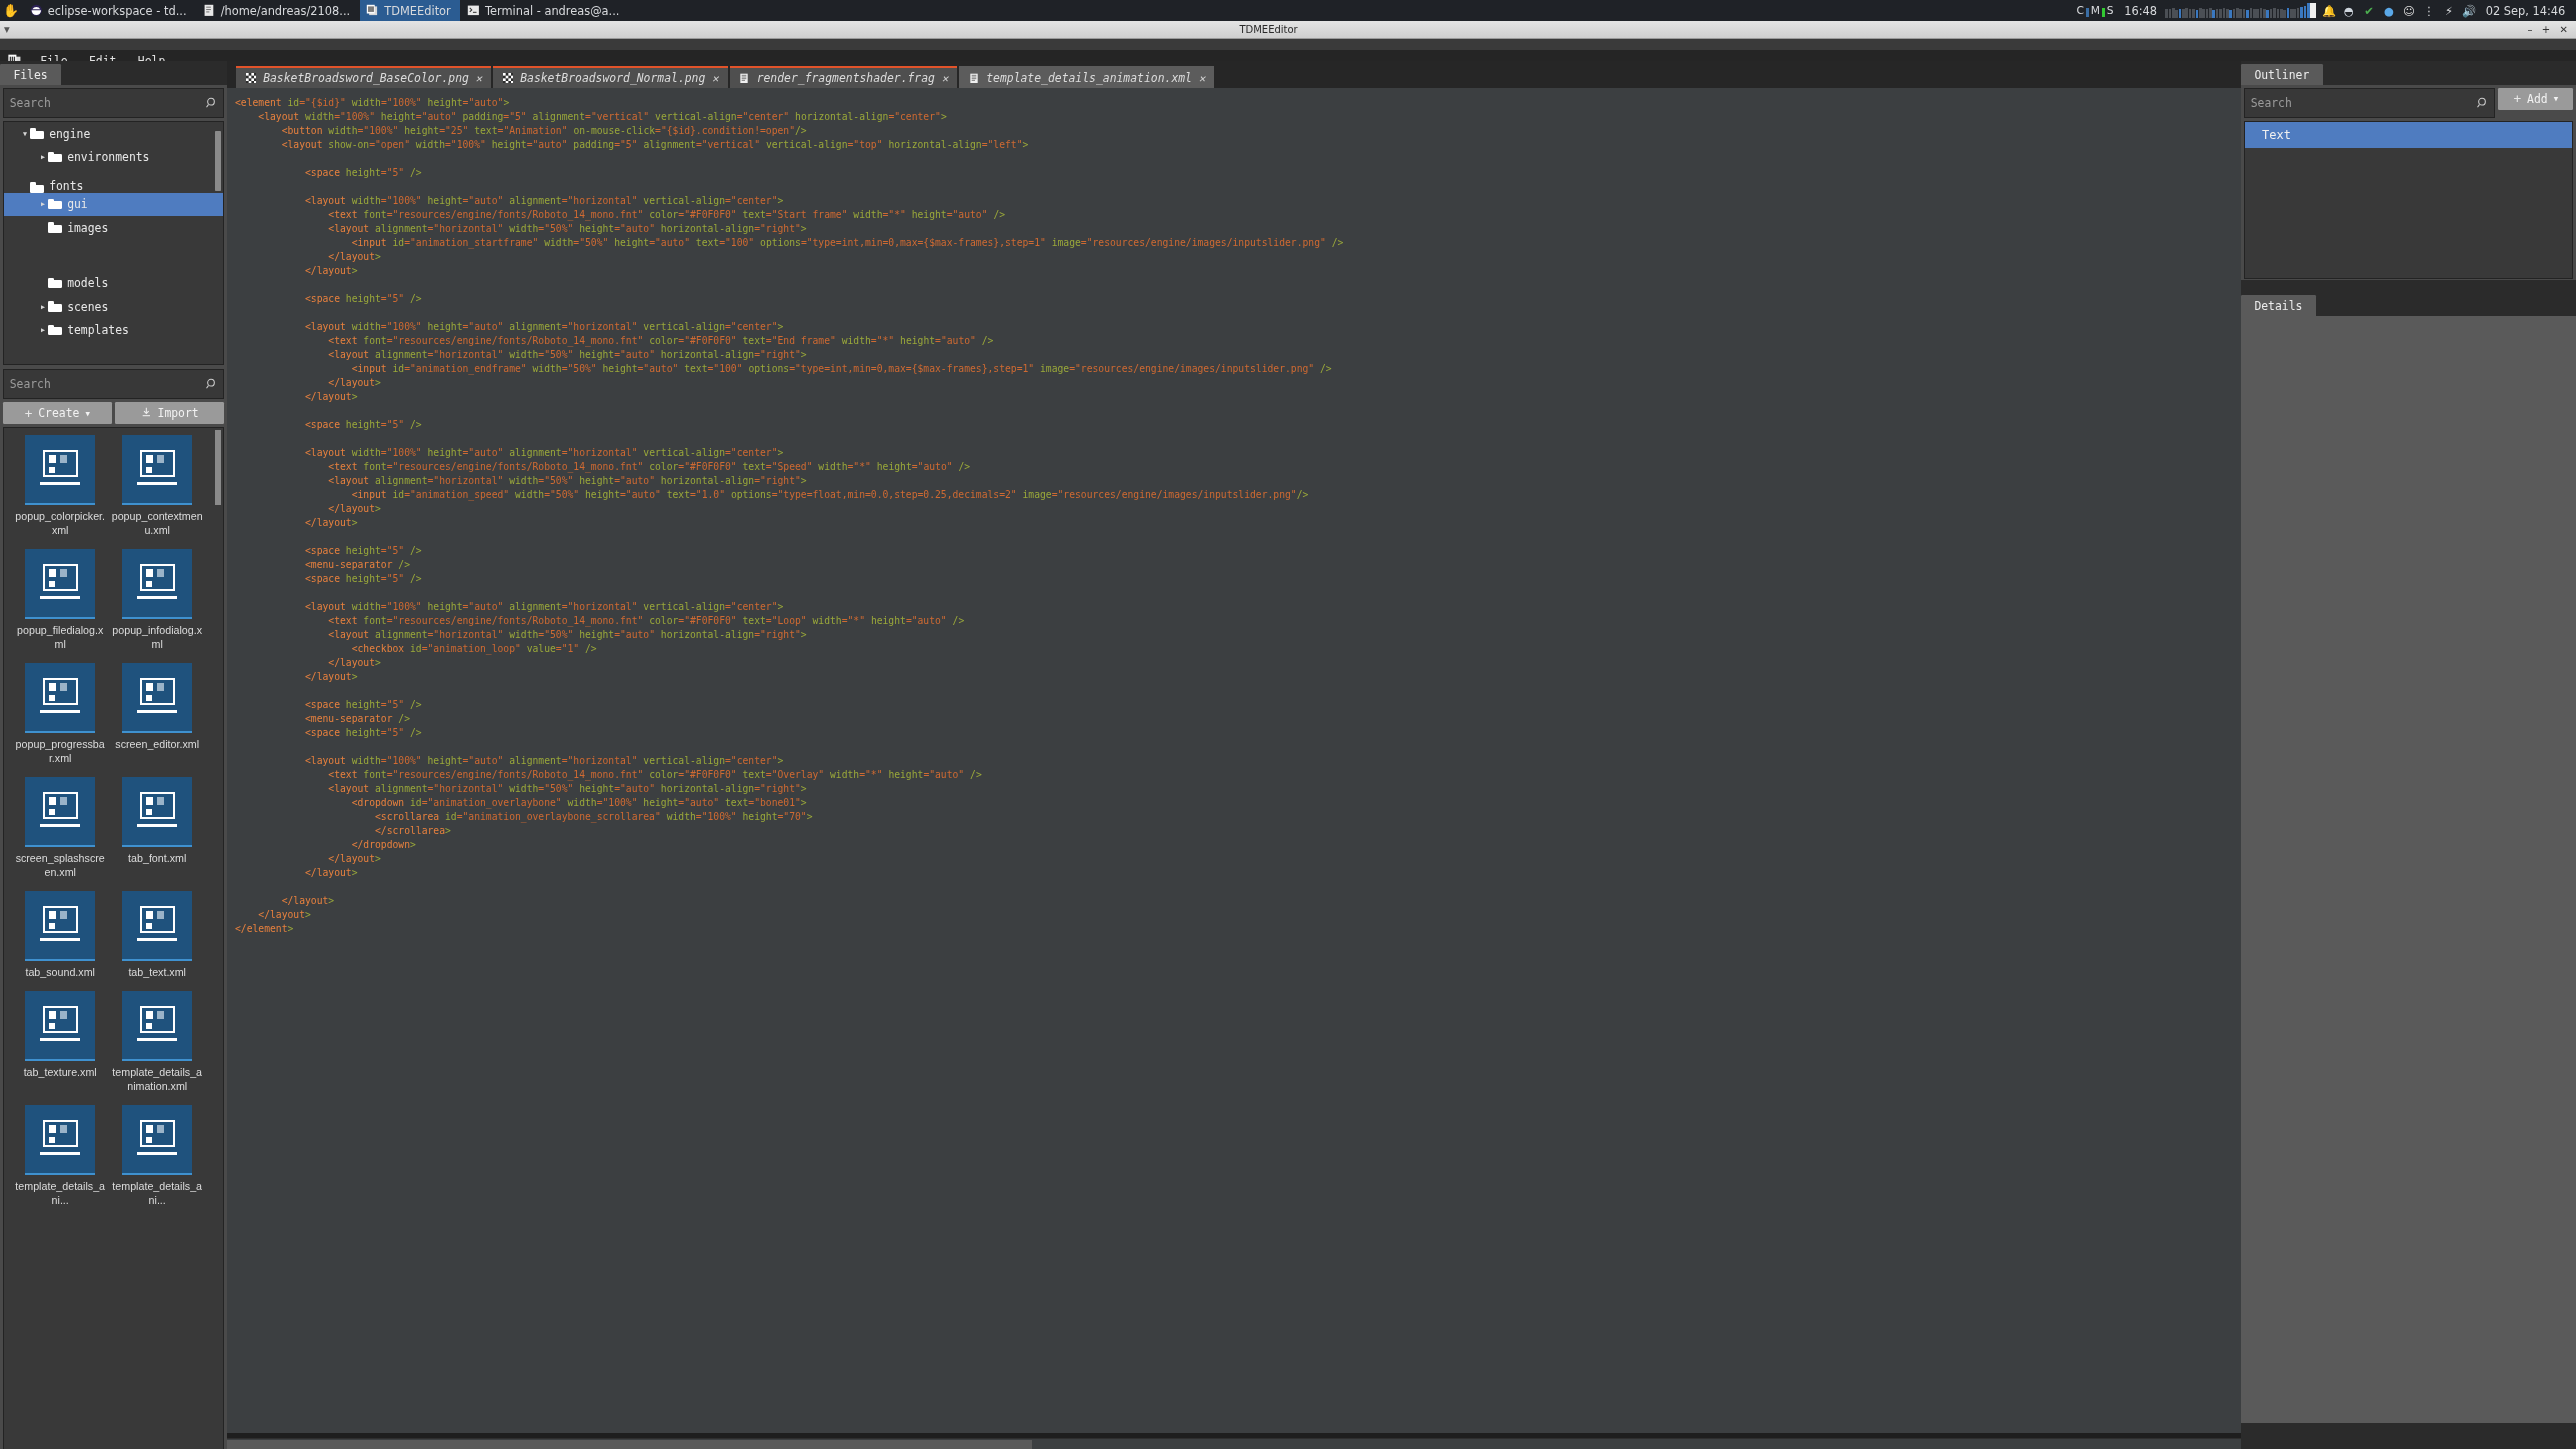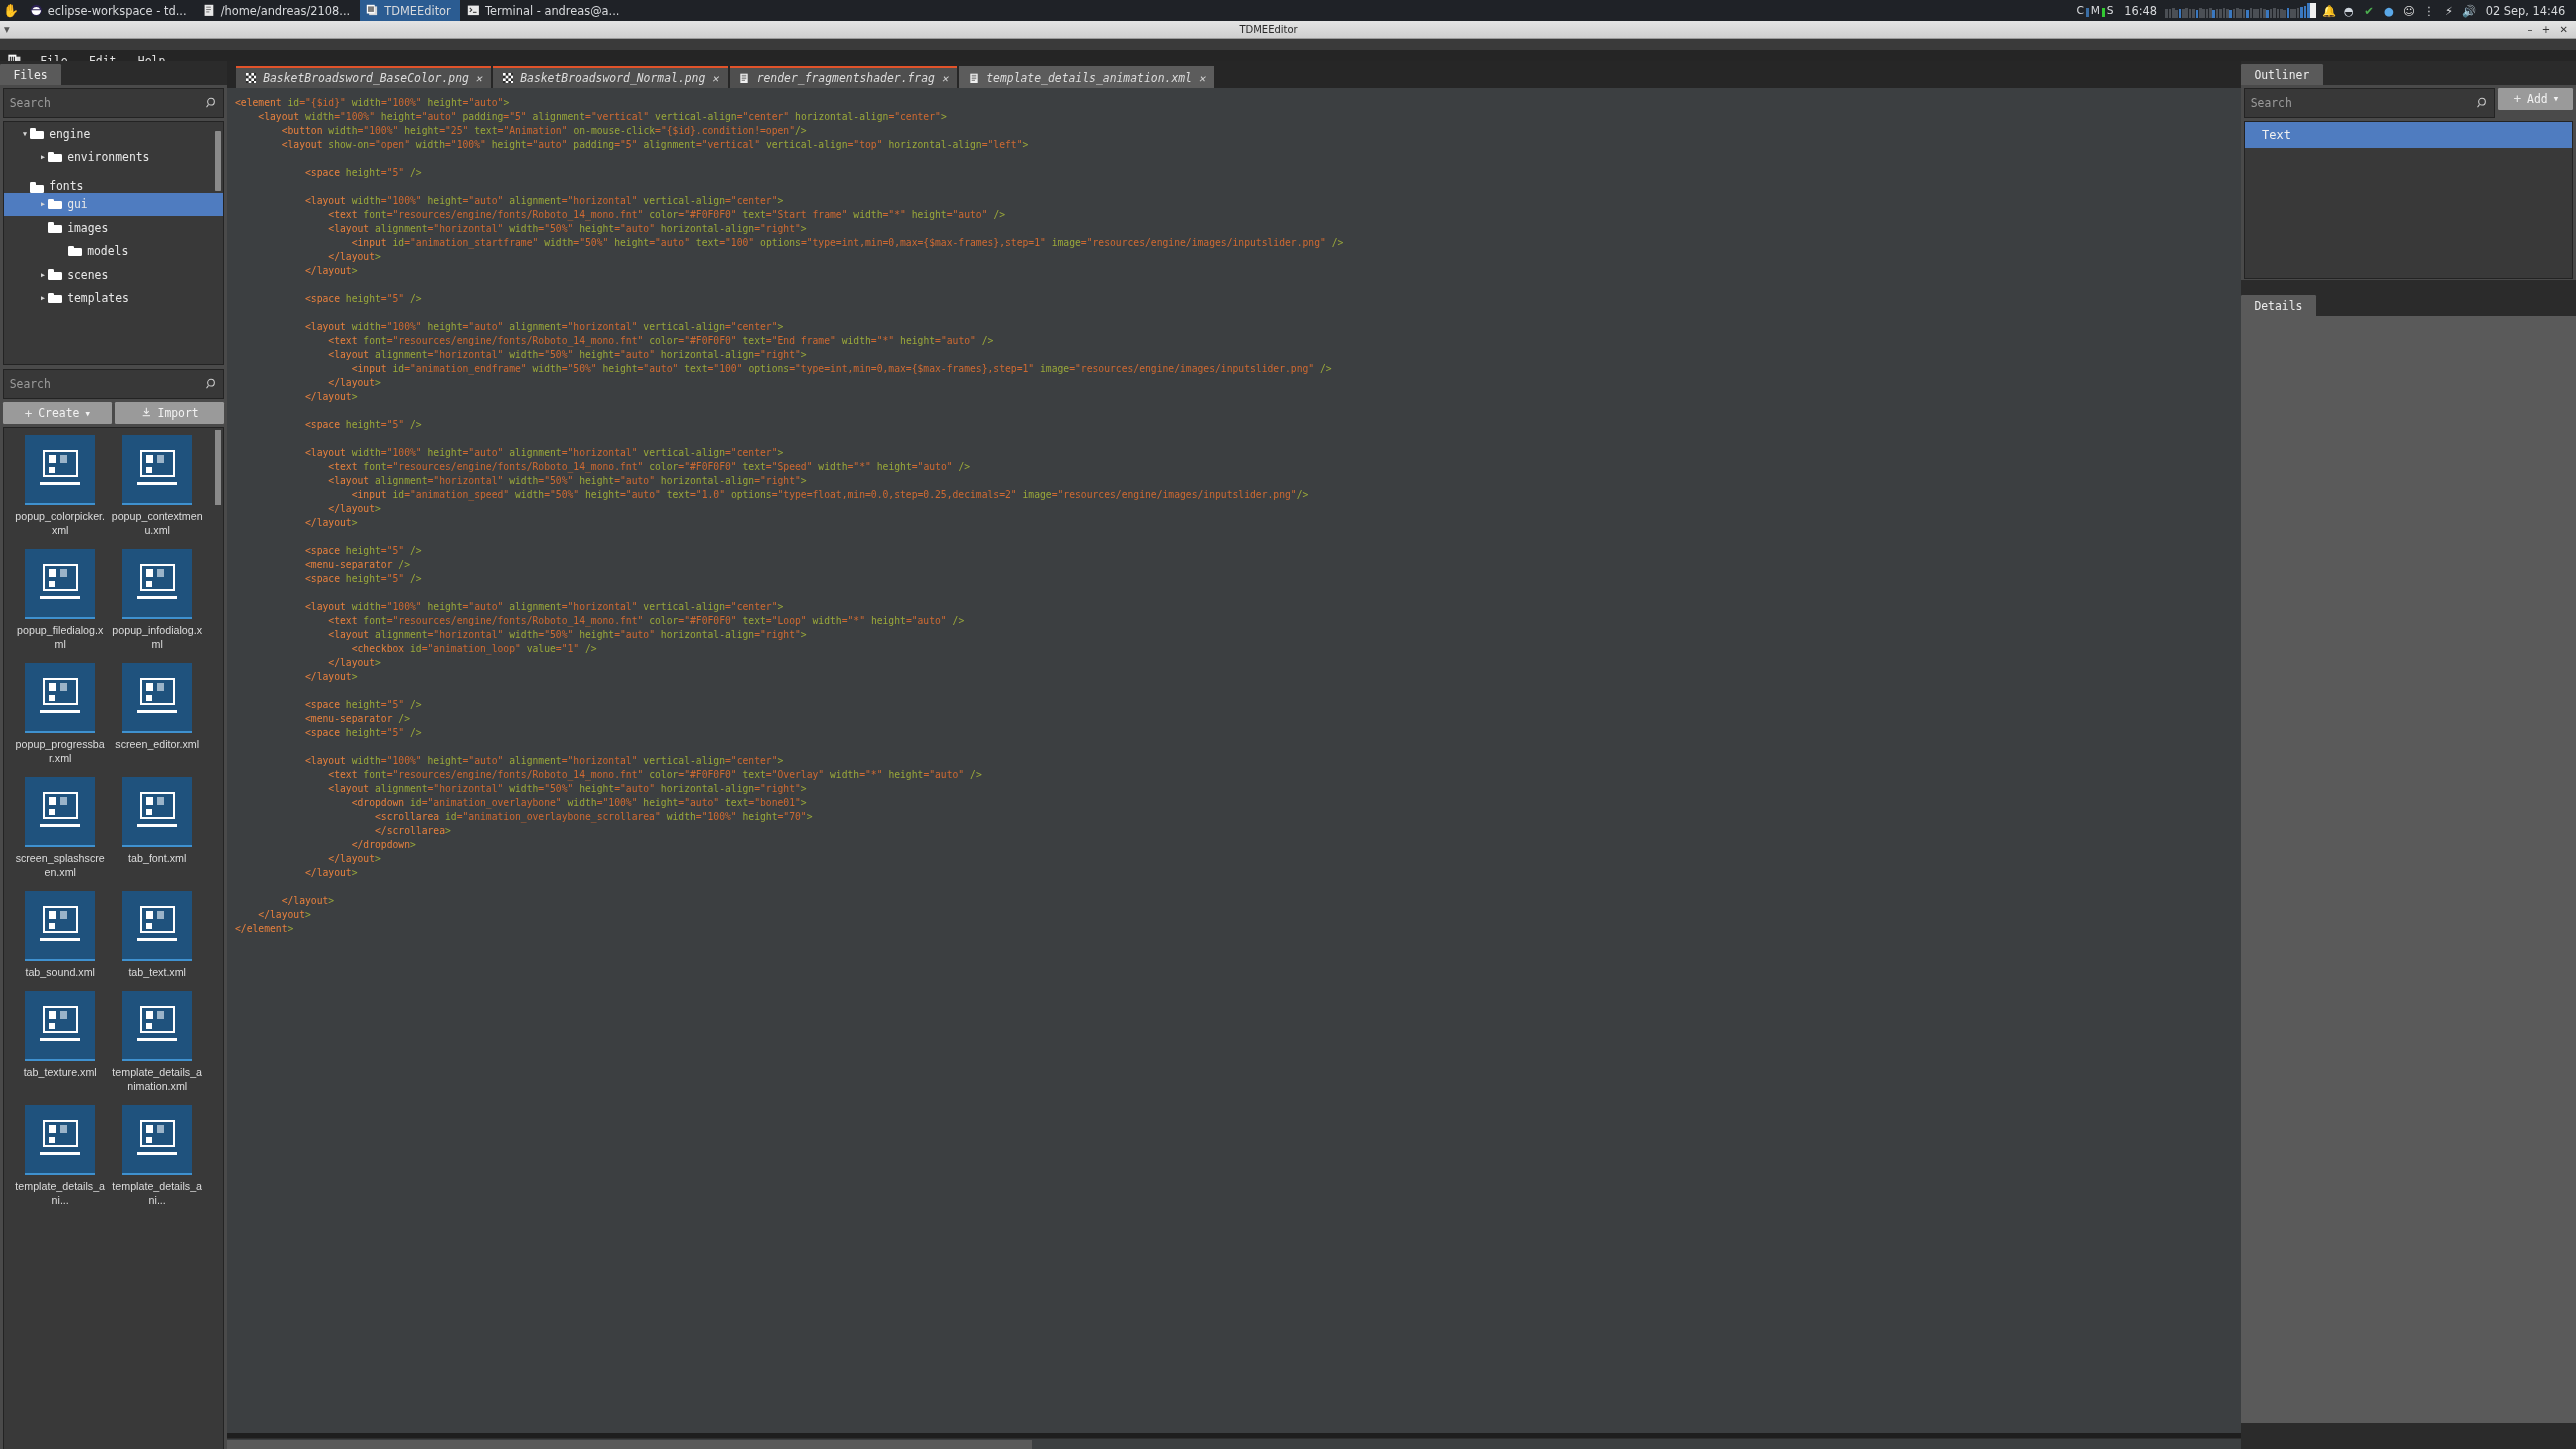--- a/index.html
+++ b/index.html
@@ -379,21 +379,21 @@
               </span>
               <span>gui</span>
             </div>
             <div class="tree-row" style="padding-left: 34px;">
               <span class="tw"></span>
               <span class="folder">
                 <i></i>
               </span>
               <span>images</span>
             </div>
-            <div class="tree-row" style="padding-left: 54px;">
+            <div class="tree-row" style="padding-left: 34px; margin-top: 32px;">
               <span class="tw"></span>
               <span class="folder">
                 <i></i>
               </span>
               <span>models</span>
             </div>
             <div class="tree-row" style="padding-left: 34px;">
               <span class="tw">▶</span>
               <span class="folder">
                 <i></i>

